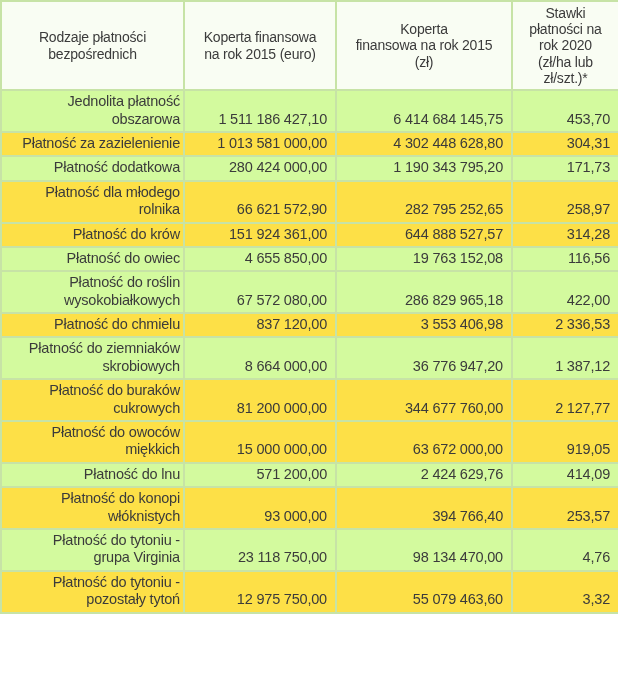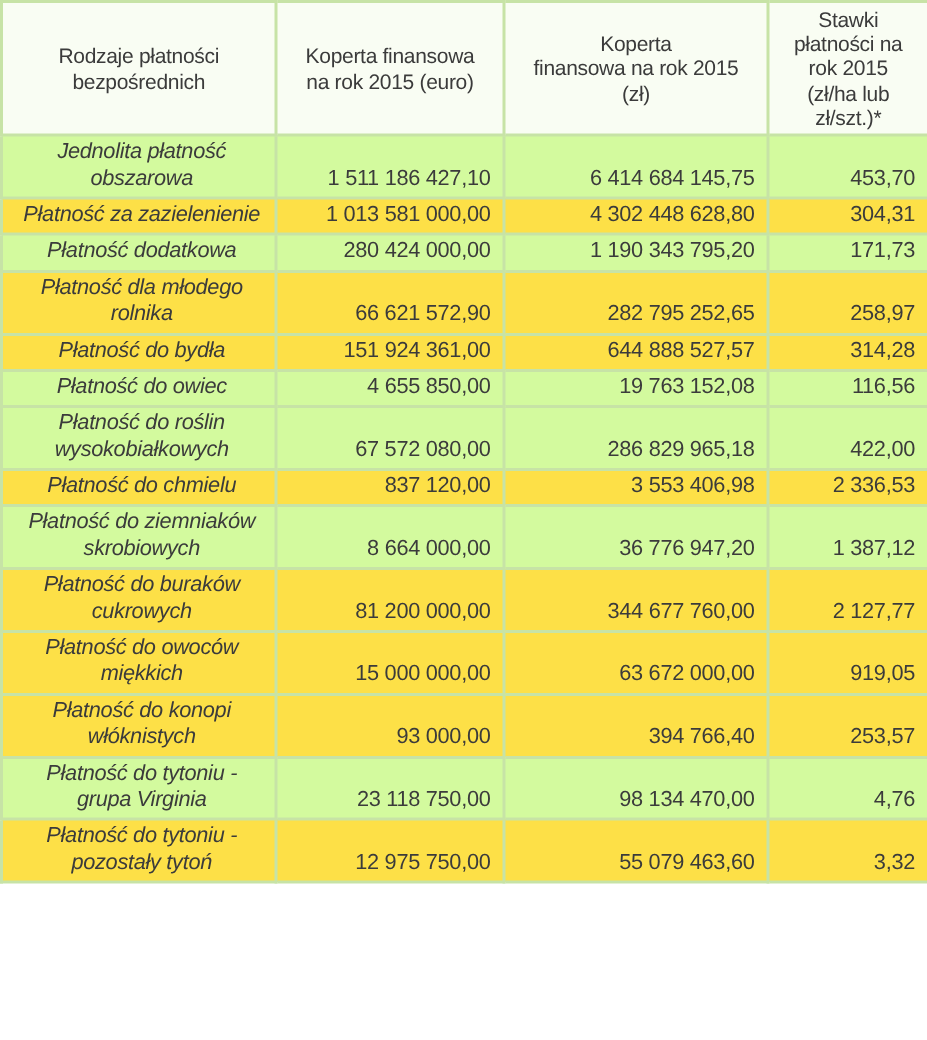--- a/index.html
+++ b/index.html
@@ -36,26 +36,25 @@
     vertical-align: middle;
     padding: 3px 2px;
     white-space: pre-line;
   }
   td {
     font-size: 14.5px;
     line-height: 1.2;
     padding: 2px 8px 3px 8px;
   }
   td.label {
-    text-align: center;
+    text-align: right;
     padding-left: 7px;
     padding-right: 3px;
     vertical-align: middle;
     white-space: pre-line;
-    font-style: italic;
   }
   td.num {
     text-align: right;
     vertical-align: bottom;
     white-space: nowrap;
   }
   tr.green td { background: #d3fa9e; }
   tr.white td { background: #fde047; }
 </style>
 </head>
@@ -72,21 +71,21 @@
     <tr>
       <th>Rodzaje płatności
 bezpośrednich</th>
       <th>Koperta finansowa
 na rok 2015 (euro)</th>
       <th>Koperta
 finansowa na rok 2015
 (zł)</th>
       <th>Stawki
 płatności na
-rok 2015
+rok 2020
 (zł/ha lub
 zł/szt.)*</th>
     </tr>
   </thead>
   <tbody id="table-body">
       <tr class="green">
         <td class="label">Jednolita płatność
 obszarowa</td>
         <td class="num">1 511 186 427,10</td>
         <td class="num">6 414 684 145,75</td>
@@ -105,21 +104,21 @@
         <td class="num">171,73</td>
       </tr>
       <tr class="white">
         <td class="label">Płatność dla młodego
 rolnika</td>
         <td class="num">66 621 572,90</td>
         <td class="num">282 795 252,65</td>
         <td class="num">258,97</td>
       </tr>
       <tr class="white">
-        <td class="label">Płatność do bydła</td>
+        <td class="label">Płatność do krów</td>
         <td class="num">151 924 361,00</td>
         <td class="num">644 888 527,57</td>
         <td class="num">314,28</td>
       </tr>
       <tr class="green">
         <td class="label">Płatność do owiec</td>
         <td class="num">4 655 850,00</td>
         <td class="num">19 763 152,08</td>
         <td class="num">116,56</td>
       </tr>
@@ -150,20 +149,26 @@
         <td class="num">344 677 760,00</td>
         <td class="num">2 127,77</td>
       </tr>
       <tr class="white">
         <td class="label">Płatność do owoców
 miękkich</td>
         <td class="num">15 000 000,00</td>
         <td class="num">63 672 000,00</td>
         <td class="num">919,05</td>
       </tr>
+      <tr class="green">
+        <td class="label">Płatność do lnu</td>
+        <td class="num">571 200,00</td>
+        <td class="num">2 424 629,76</td>
+        <td class="num">414,09</td>
+      </tr>
       <tr class="white">
         <td class="label">Płatność do konopi
 włóknistych</td>
         <td class="num">93 000,00</td>
         <td class="num">394 766,40</td>
         <td class="num">253,57</td>
       </tr>
       <tr class="green">
         <td class="label">Płatność do tytoniu -
 grupa Virginia</td>

